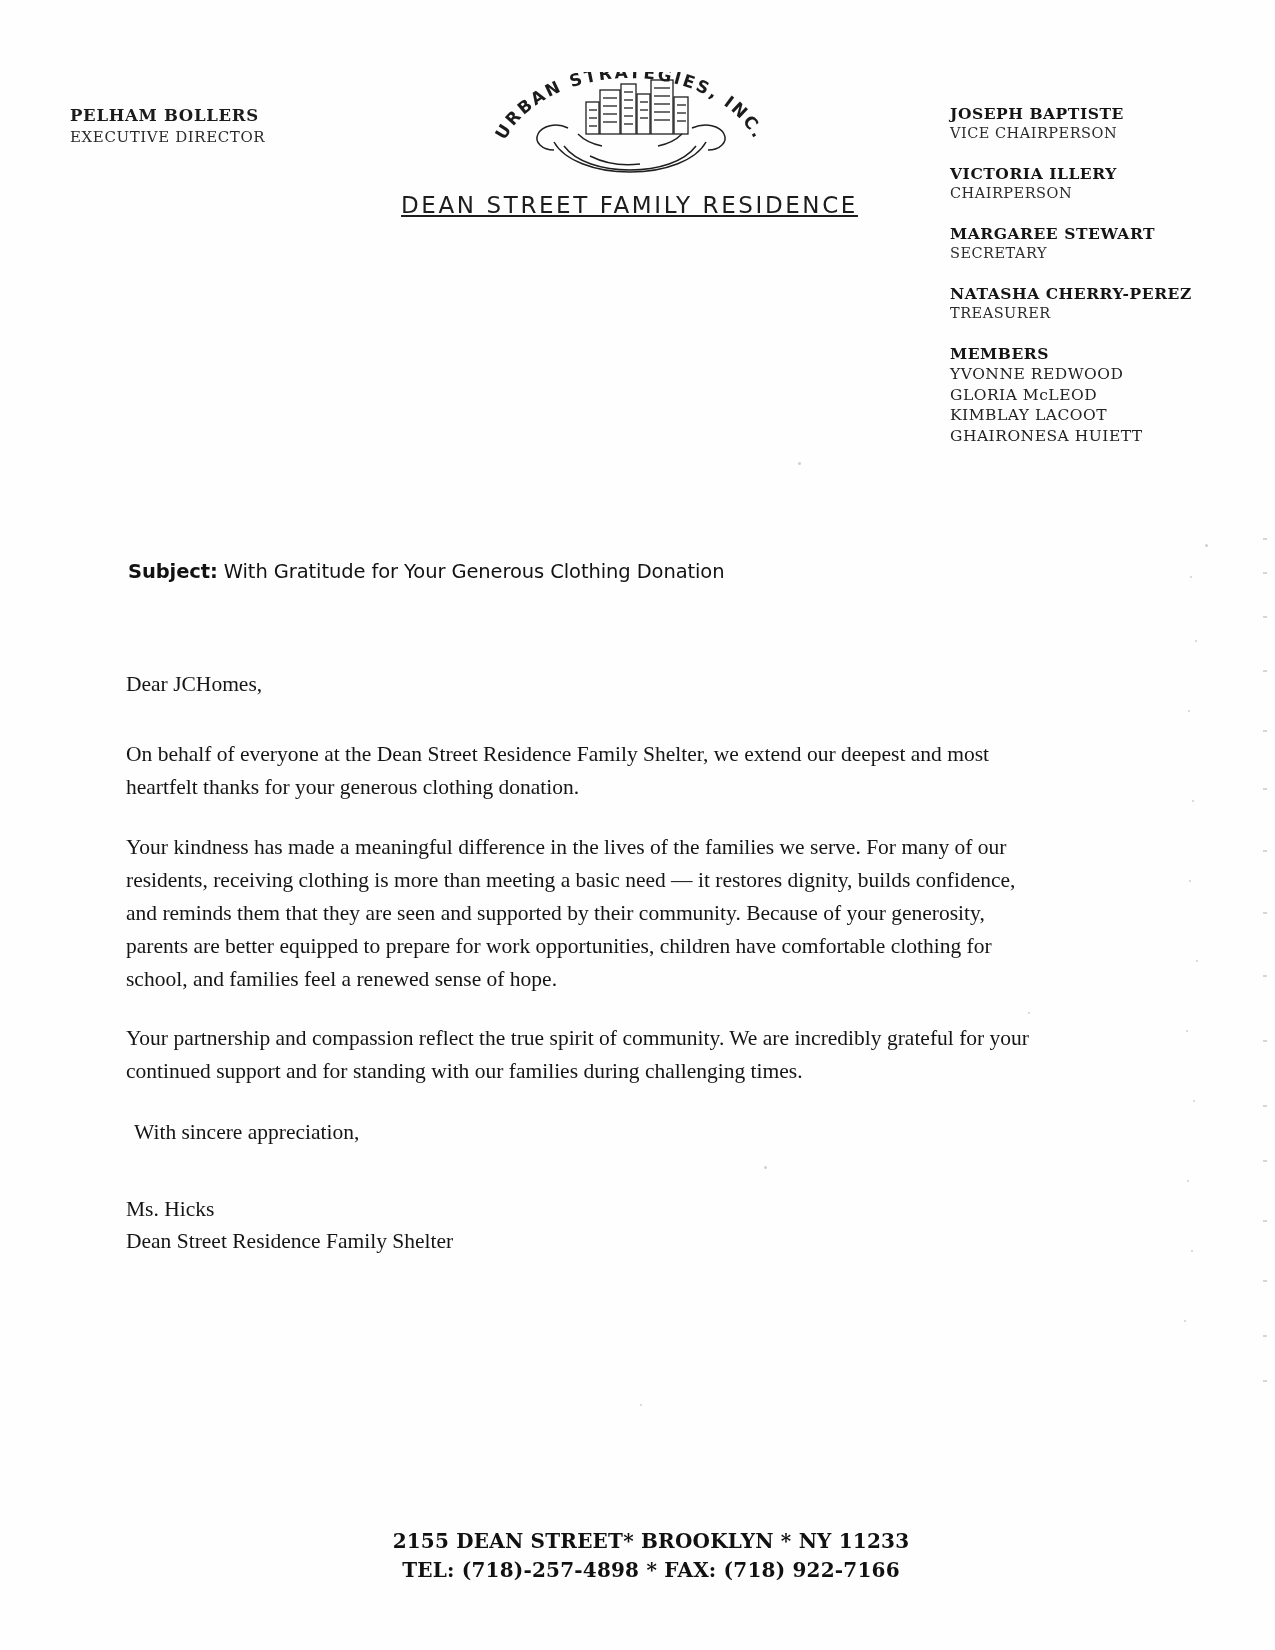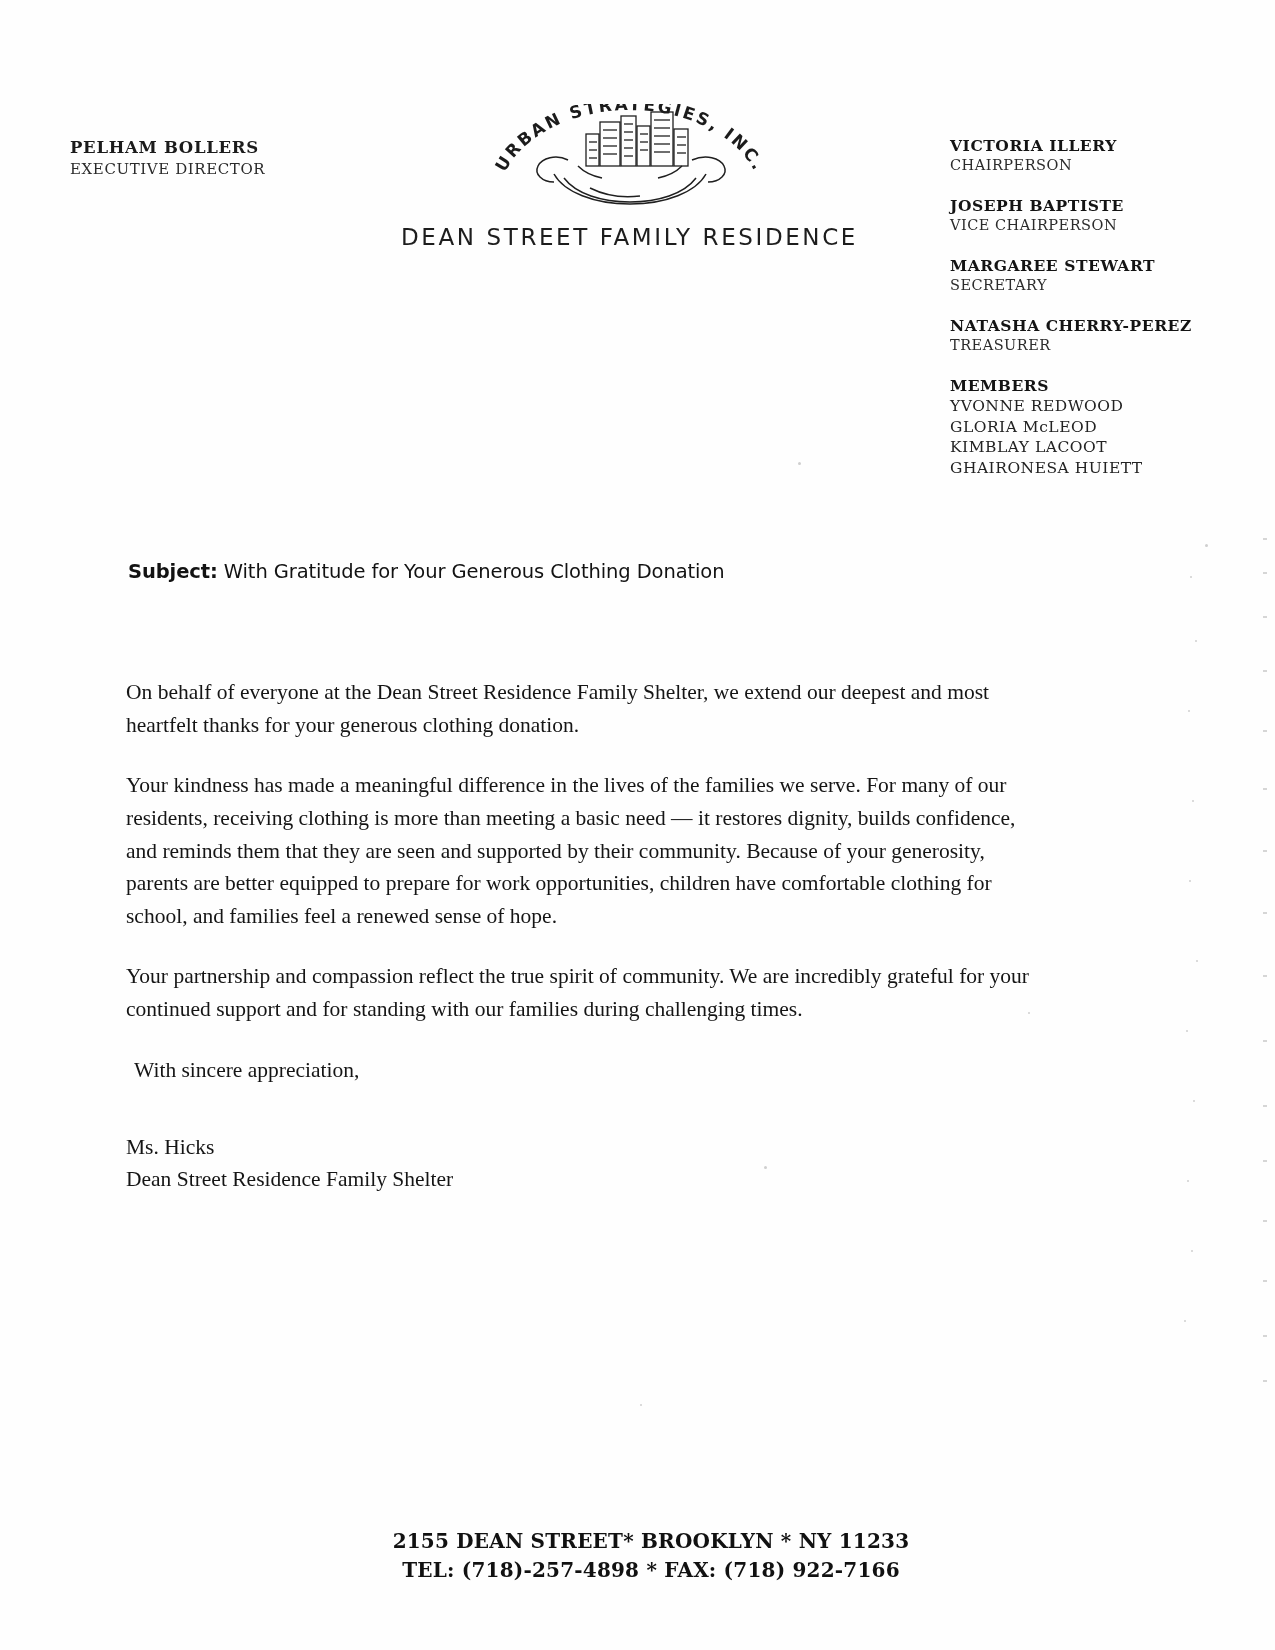--- a/index.html
+++ b/index.html
@@ -39,21 +39,20 @@
     height: 2px;
     background: #d6d6d6;
     display: block;
   }
 
   
   .letterhead {
     position: absolute;
     top: 0; left: 0; right: 16px;
     height: 500px;
-    margin-top: 32px;
   }
 
   .exec-block {
     position: absolute;
     left: 70px;
     top: 105px;
     width: 300px;
   }
   .exec-name {
     font-family: "DejaVu Serif", serif;
@@ -89,20 +88,21 @@
     position: absolute;
     left: 50%;
     transform: translateX(-50%);
     top: 192px;
     font-family: "DejaVu Sans", sans-serif;
     font-size: 23px;
     font-weight: 400;
     letter-spacing: 2.6px;
     color: #1d1d1d;
     white-space: nowrap;
+    text-decoration: underline;
   }
 
   
   .board {
     position: absolute;
     left: 950px;
     top: 104px;
     width: 300px;
   }
   .board-group { margin-bottom: 21px; }
@@ -286,27 +286,27 @@
           <textPath href="#arcTop" startOffset="50%" text-anchor="middle">URBAN STRATEGIES, INC.</textPath>
         </text>
       </svg>
     </div>
 
     <div class="residence-title">DEAN STREET FAMILY RESIDENCE</div>
 
     <div class="board">
 
       <div class="board-group">
+        <div class="board-name">JOSEPH BAPTISTE</div>
+        <div class="board-role">VICE CHAIRPERSON</div>
+      </div>
+
+      <div class="board-group">
         <div class="board-name">VICTORIA ILLERY</div>
         <div class="board-role">CHAIRPERSON</div>
-      </div>
-
-      <div class="board-group">
-        <div class="board-name">JOSEPH BAPTISTE</div>
-        <div class="board-role">VICE CHAIRPERSON</div>
       </div>
 
       <div class="board-group">
         <div class="board-name">MARGAREE STEWART</div>
         <div class="board-role">SECRETARY</div>
       </div>
 
       <div class="board-group">
         <div class="board-name">NATASHA CHERRY-PEREZ</div>
         <div class="board-role">TREASURER</div>
@@ -321,20 +321,21 @@
       </div>
 
     </div>
   </div>
 
   <div class="subject-line">
     <span class="subject-label">Subject:</span><span class="subject-text"> With Gratitude for Your Generous Clothing Donation</span>
   </div>
 
   <div class="body-block">
+    <p class="salutation">Dear JCHomes,</p>
     <p class="para">On behalf of everyone at the Dean Street Residence Family Shelter, we extend our deepest and most heartfelt thanks for your generous clothing donation.</p>
     <p class="para">Your kindness has made a meaningful difference in the lives of the families we serve. For many of our residents, receiving clothing is more than meeting a basic need — it restores dignity, builds confidence, and reminds them that they are seen and supported by their community. Because of your generosity, parents are better equipped to prepare for work opportunities, children have comfortable clothing for school, and families feel a renewed sense of hope.</p>
     <p class="para">Your partnership and compassion reflect the true spirit of community. We are incredibly grateful for your continued support and for standing with our families during challenging times.</p>
     <p class="closing">With sincere appreciation,</p>
     <p class="sign-name">Ms. Hicks</p>
     <p class="sign-org">Dean Street Residence Family Shelter</p>
   </div>
 
   <div class="footer">
     <div class="footer-line1">2155 DEAN STREET* BROOKLYN * NY 11233</div>

